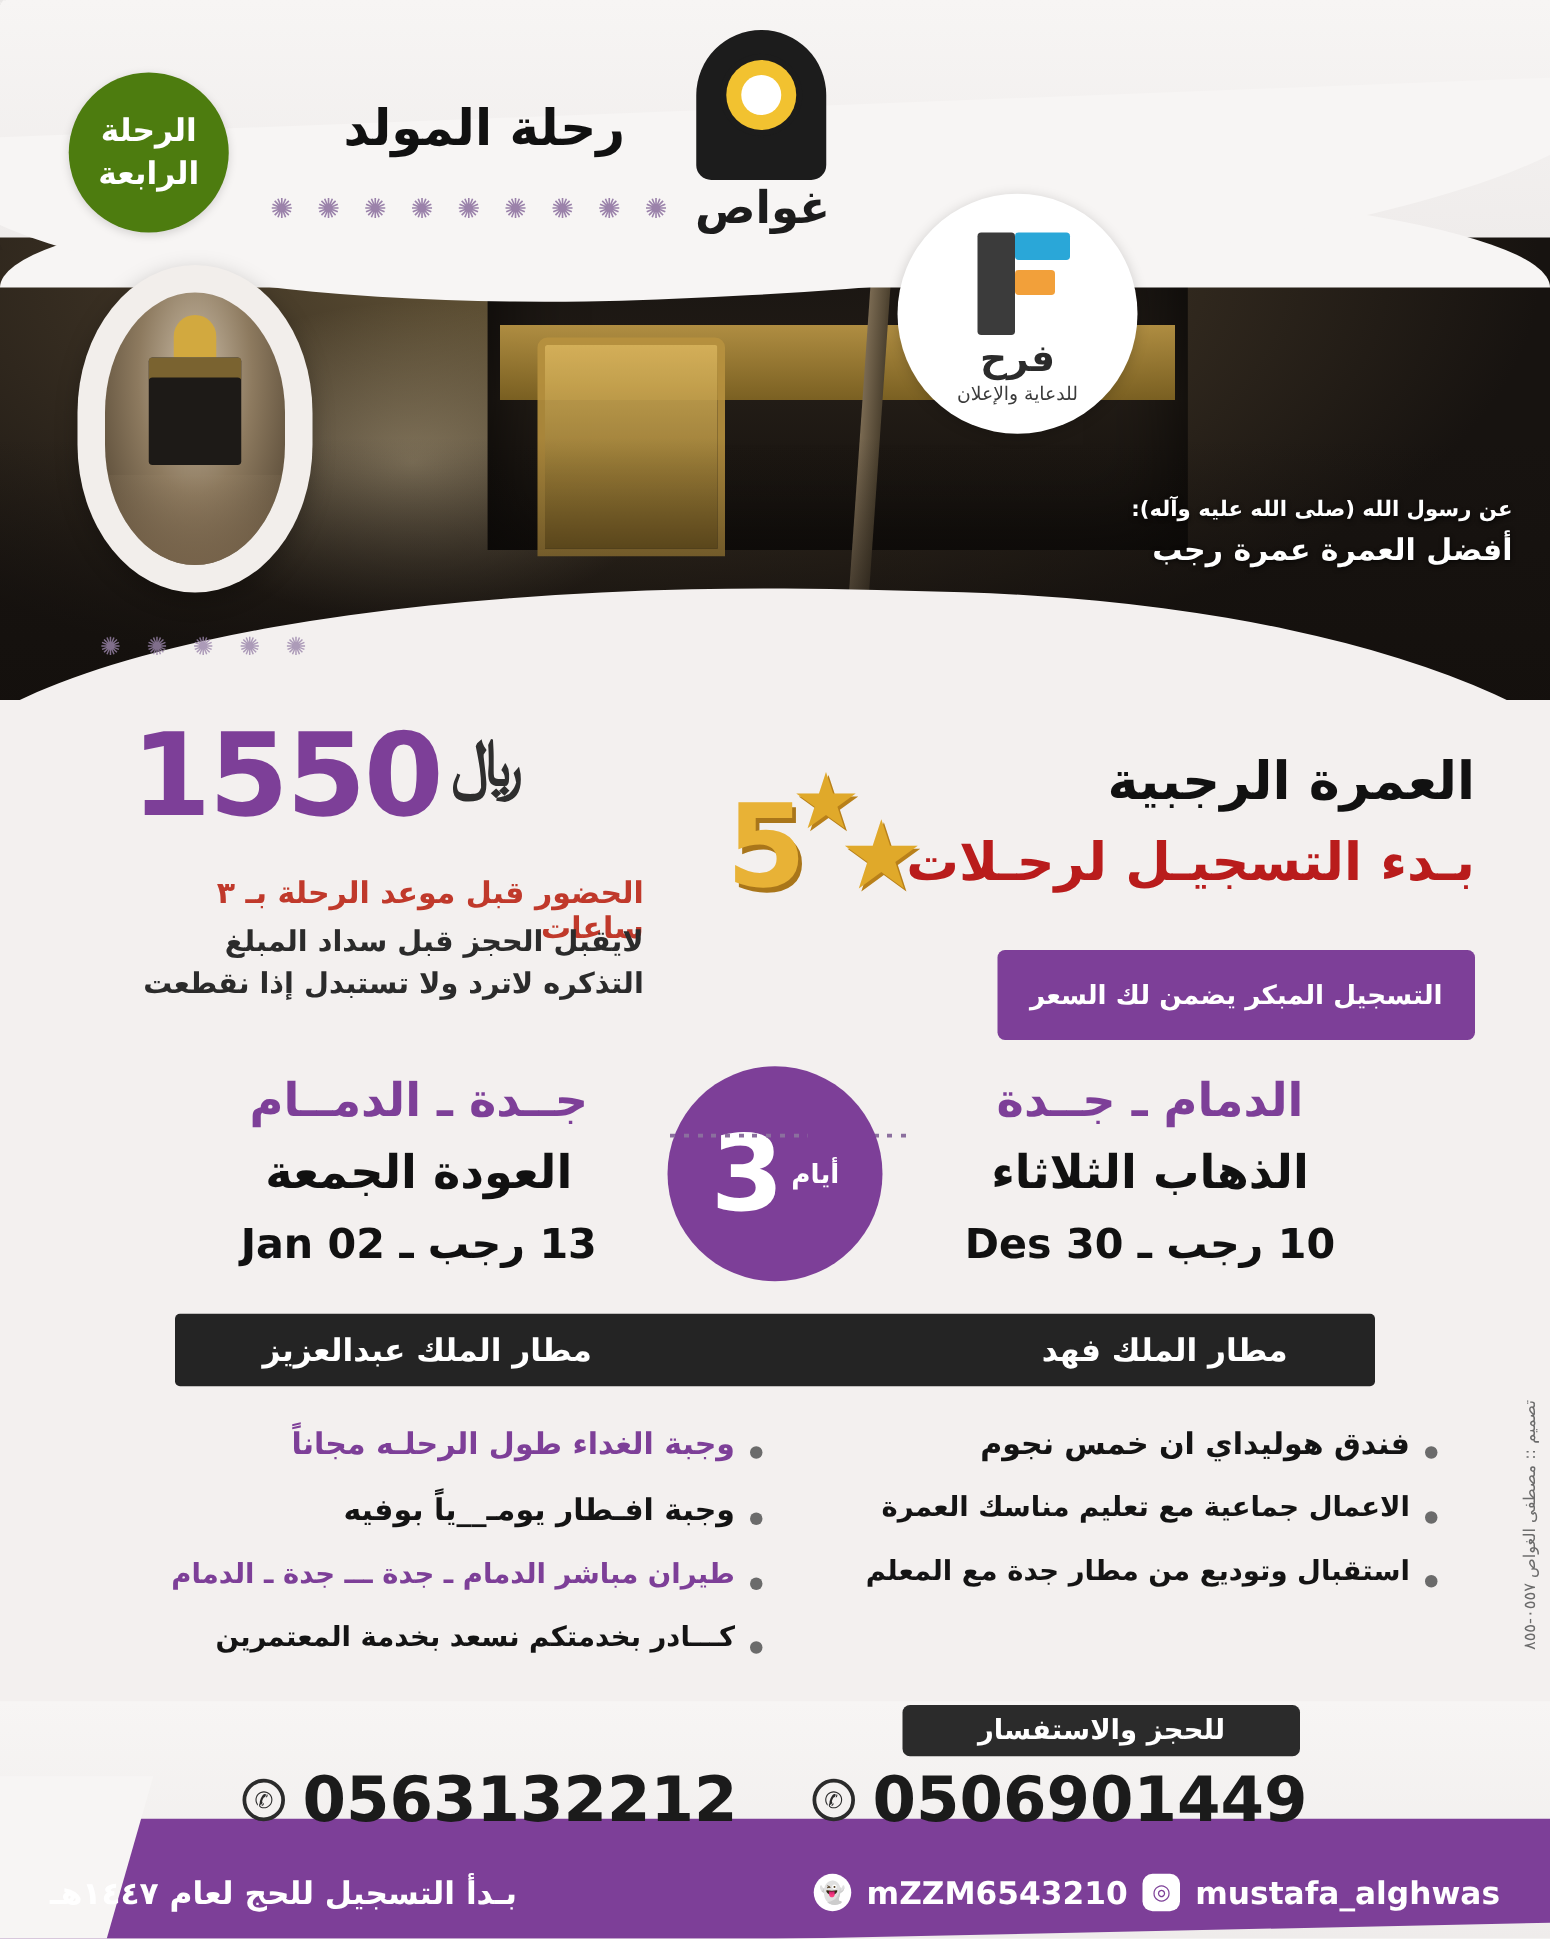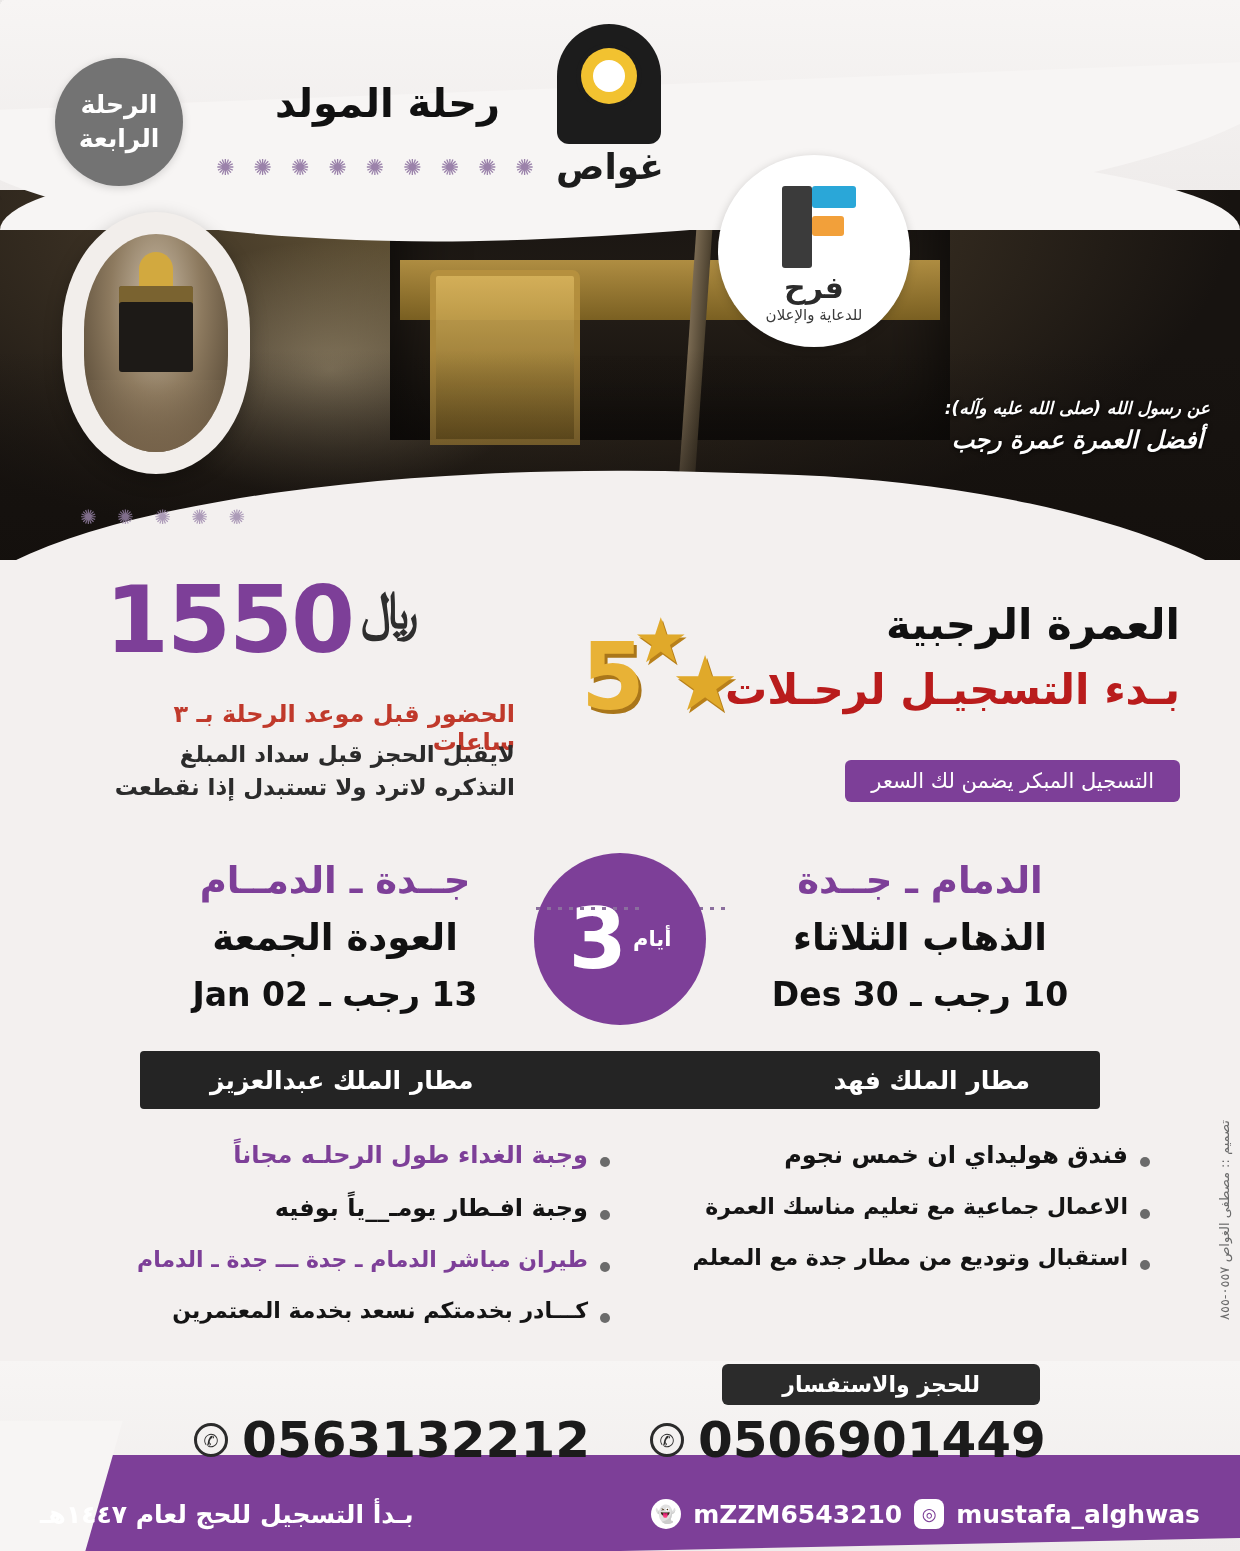--- a/index.html
+++ b/index.html
@@ -32,21 +32,21 @@
     background:
       linear-gradient(115deg, rgba(0,0,0,0.035) 0 2px, transparent 2px 70px),
       linear-gradient(65deg, rgba(0,0,0,0.03) 0 2px, transparent 2px 90px),
       linear-gradient(160deg, rgba(0,0,0,0.025) 0 2px, transparent 2px 60px);
     opacity:.9; z-index:6; pointer-events:none;
   }
 
   .trip-badge {
     position: absolute; top: 58px; left: 55px;
     width: 128px; height: 128px; border-radius: 50%;
-    background: #737373;
+    background: #4d7c0f;
     color: #fff; display: flex; flex-direction: column;
     align-items: center; justify-content: center;
     font-weight: bold; font-size: 25px; line-height: 1.35;
     z-index: 12; text-align: center;
     box-shadow: 0 2px 8px rgba(0,0,0,.15);
   }
 
   .agency {
     position: absolute; top: 46px; right: 270px; z-index: 12;
     text-align: center; color: #1a1a1a;
@@ -201,23 +201,22 @@
     width:74px; height:86px; background:#1d1a17; border-radius:3px;
     box-shadow: inset 0 16px 0 rgba(198,160,70,.55);
   }
   .window .pane .people{
     position:absolute; left:0; bottom:0; width:100%; height:72px;
     background:linear-gradient(180deg, rgba(160,140,110,.1), rgba(120,100,75,.85));
   }
 
   
   .hadith {
-    position: absolute; top: 398px; right: 30px; z-index: 15; text-align: center; color: #fff;
+    position: absolute; top: 398px; right: 30px; z-index: 15; text-align: right; color: #fff;
     text-shadow: 0 1px 4px rgba(0,0,0,.8);
-    font-style: italic;
   }
   .hadith .h1 { font-size: 17px; font-weight: bold; }
   .hadith .h2 { font-size: 24px; font-weight: bold; margin-top: 8px; letter-spacing: 1px; }
 
   
   .price-wrap { position: absolute; top: 575px; left: 105px; z-index: 16; text-align: right; }
   .price-num {
     font-size: 92px; font-weight: bold; color: #7d3f98; line-height: 1;
     letter-spacing: -2px; display: inline-block; direction: ltr;
   }
@@ -250,22 +249,22 @@
     color: #e8b236; text-shadow: 3px 4px 0 #a9761a; direction: ltr;
   }
 
   .title-main {
     position: absolute; top: 600px; right: 60px; z-index: 16; text-align: right;
   }
   .title-main .t1 { font-size: 42px; font-weight: bold; color: #111; }
   .title-main .t2 { font-size: 42px; font-weight: bold; color: #b91c1c; margin-top: 16px; letter-spacing: 3px; }
   .title-pill {
     position: absolute; top: 760px; right: 60px; z-index: 16;
-    background: #7d3f98; color: #fff; font-size: 21px; font-weight: normal;
-    padding: 9px 26px; border-radius: 6px;
+    background: #7d3f98; color: #fff; font-size: 21px; font-weight: bold;
+    padding: 24px 26px; border-radius: 6px;
   }
 
   
   .details {
     position: absolute; top: 845px; left: 140px; width: 960px; height: 280px; z-index: 16;
   }
   .leg { position: absolute; top: 14px; text-align: center; }
   .leg-go { right: 0; width: 360px; }
   .leg-back { left: 0; width: 390px; }
   .leg .route { font-size: 37px; font-weight: bold; color: #7d3f98; letter-spacing: 2px; }

